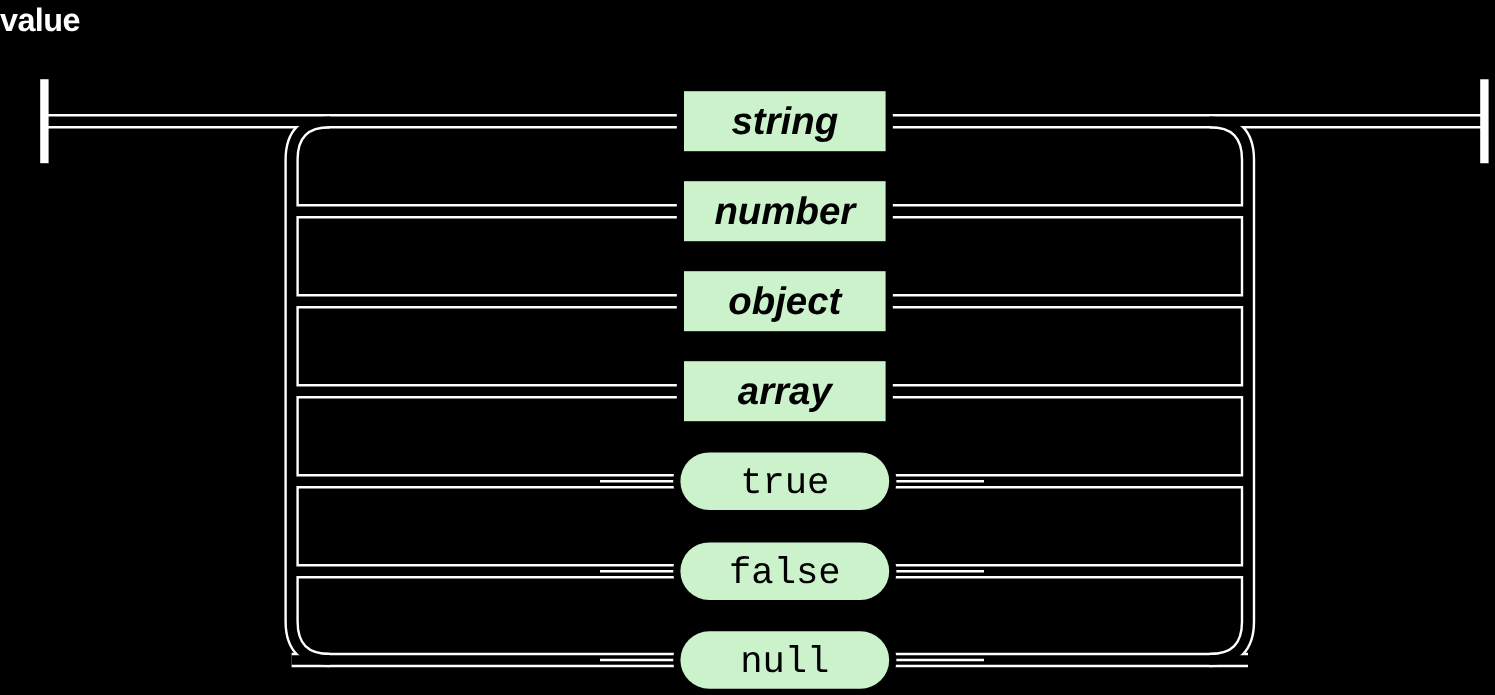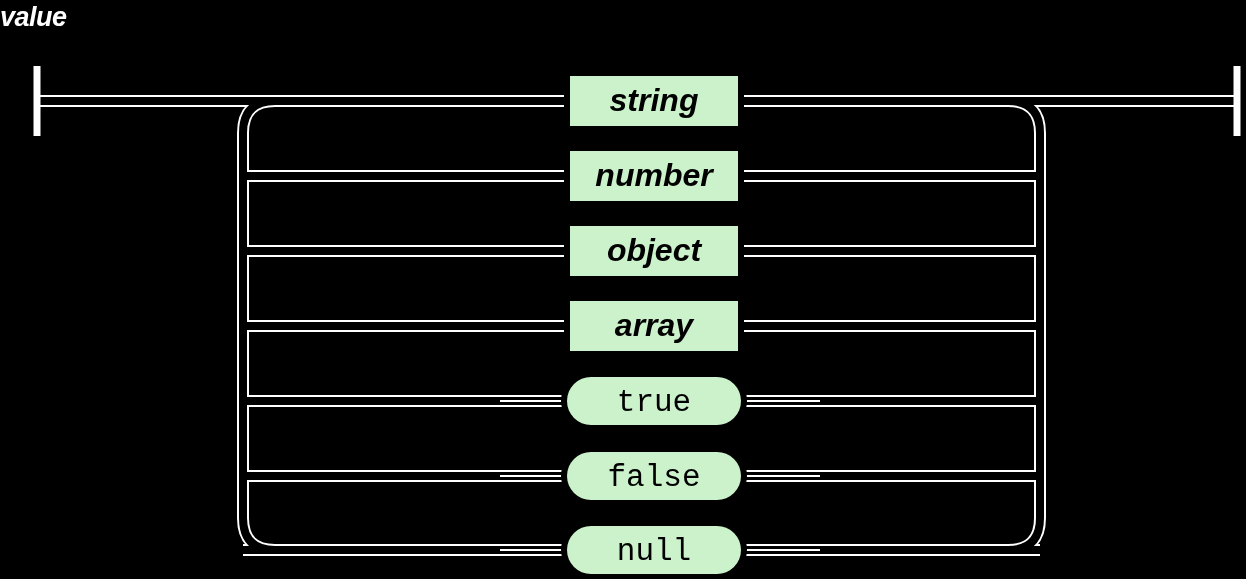--- a/index.html
+++ b/index.html
@@ -20,21 +20,20 @@
     height: 579px;
     background: #000000;
   }
   .title-text {
     position: absolute;
     left: 0px;
     top: 2px;
     color: #ffffff;
     font-family: "Liberation Sans", sans-serif;
     font-weight: bold;
-    font-style: italic;
     font-size: 27px;
     letter-spacing: -0.5px;
     line-height: 30px;
     white-space: pre;
   }
   svg.rr {
     position: absolute;
     left: 0;
     top: 0;
     display: block;

